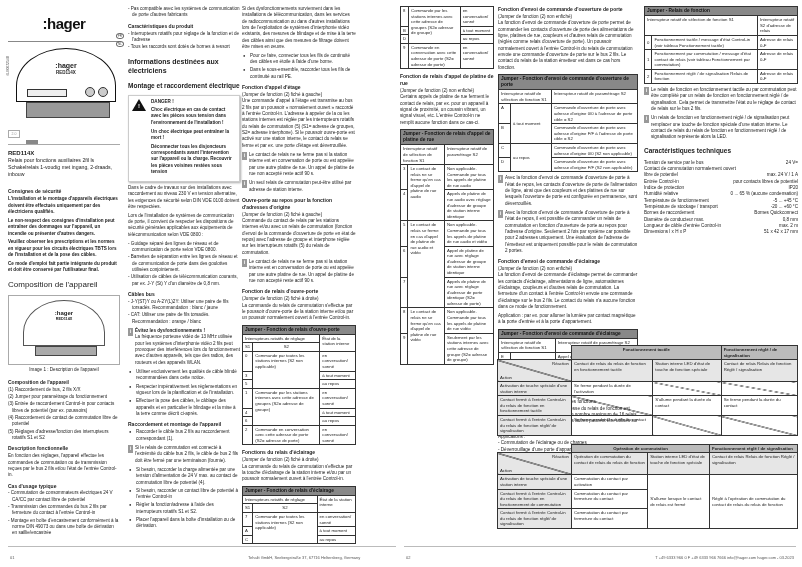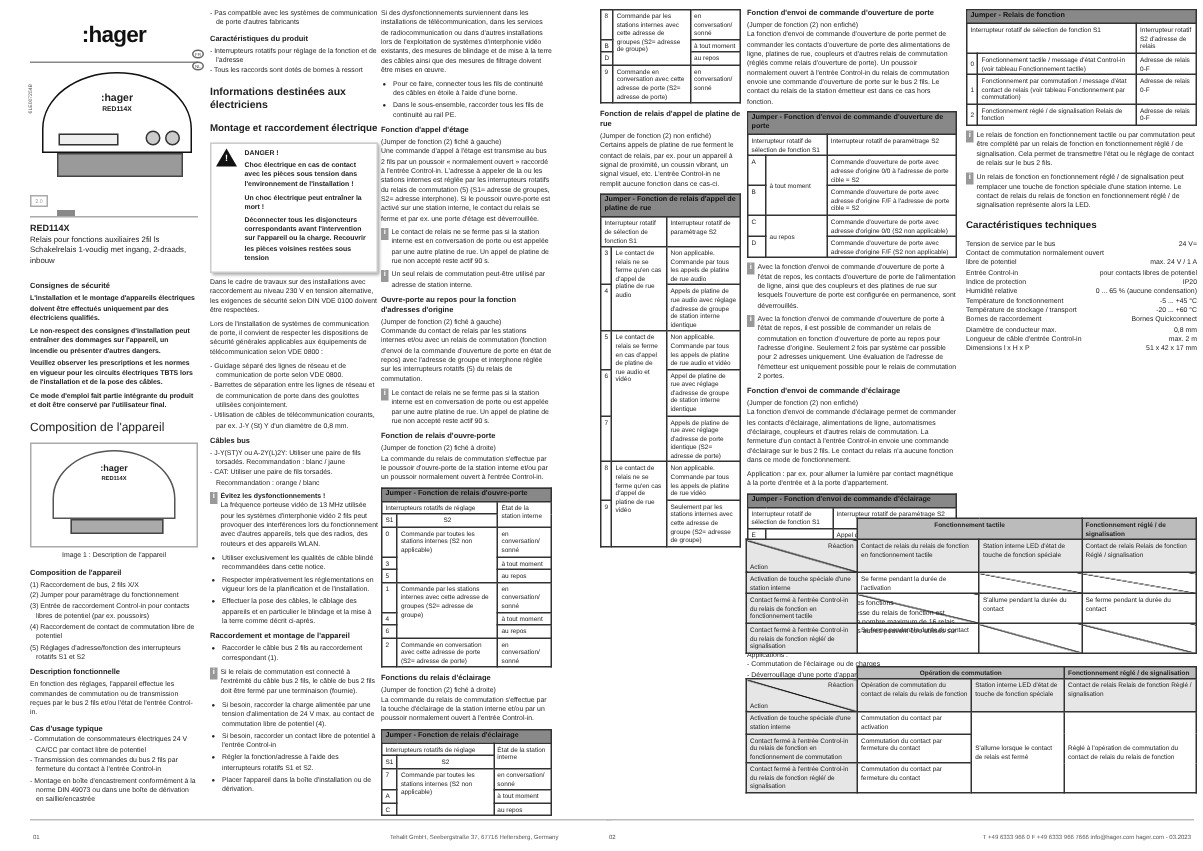--- a/index.html
+++ b/index.html
@@ -27,21 +27,21 @@
 .danger{border:1px solid #ccc;box-shadow:1px 1px 2px #aaa;padding:3px 4px 3px 22px;position:relative;margin:3px 0;font-weight:bold}
 .danger .tri{position:absolute;left:3px;top:3px;width:0;height:0;border-left:7px solid transparent;border-right:7px solid transparent;border-bottom:12px solid #111}
 .danger .tri:after{content:"!";position:absolute;left:-1px;top:3px;color:#fff;font-size:6px}
 .flag{display:inline-block;width:8px;height:6px;border:0.8px solid #666;border-radius:50%;font-size:3px;text-align:center;line-height:5px;color:#444}
 .dev{border:1px solid #555;border-radius:50% 50% 0 0/70% 70% 0 0;background:#fff;position:relative}
 .diag{background:linear-gradient(to top right,transparent 48.5%,#111 49.5%,#111 50.5%,transparent 51.5%)}
 </style>
 </head>
 <body>
 
-<div class="page" style="left:12px;width:400px">
+<div class="page" style="left:0;width:400px">
 
   <div class="col" style="left:8px;width:112px">
     <div class="logo" style="margin-top:8px">:hager</div>
     <div style="height:1px;background:#888;margin:6px 0 0"></div>
     <div style="position:absolute;left:-2px;top:50px;font-size:3.4px;writing-mode:vertical-rl;transform:rotate(180deg);color:#555">6LE007254B</div>
     <div style="position:relative;height:78px;margin:6px 4px 0 8px">
       <div class="dev" style="position:absolute;left:0;right:0;top:0;height:54px;border-width:1.5px;border-color:#111">
         <div style="text-align:center;font-weight:bold;font-size:7px;margin-top:12px">:hager</div>
         <div style="text-align:center;font-weight:bold;font-size:4.5px">RED114X</div>
         <div style="position:absolute;right:4px;bottom:4px;width:26px;height:10px;display:flex;gap:3px">

